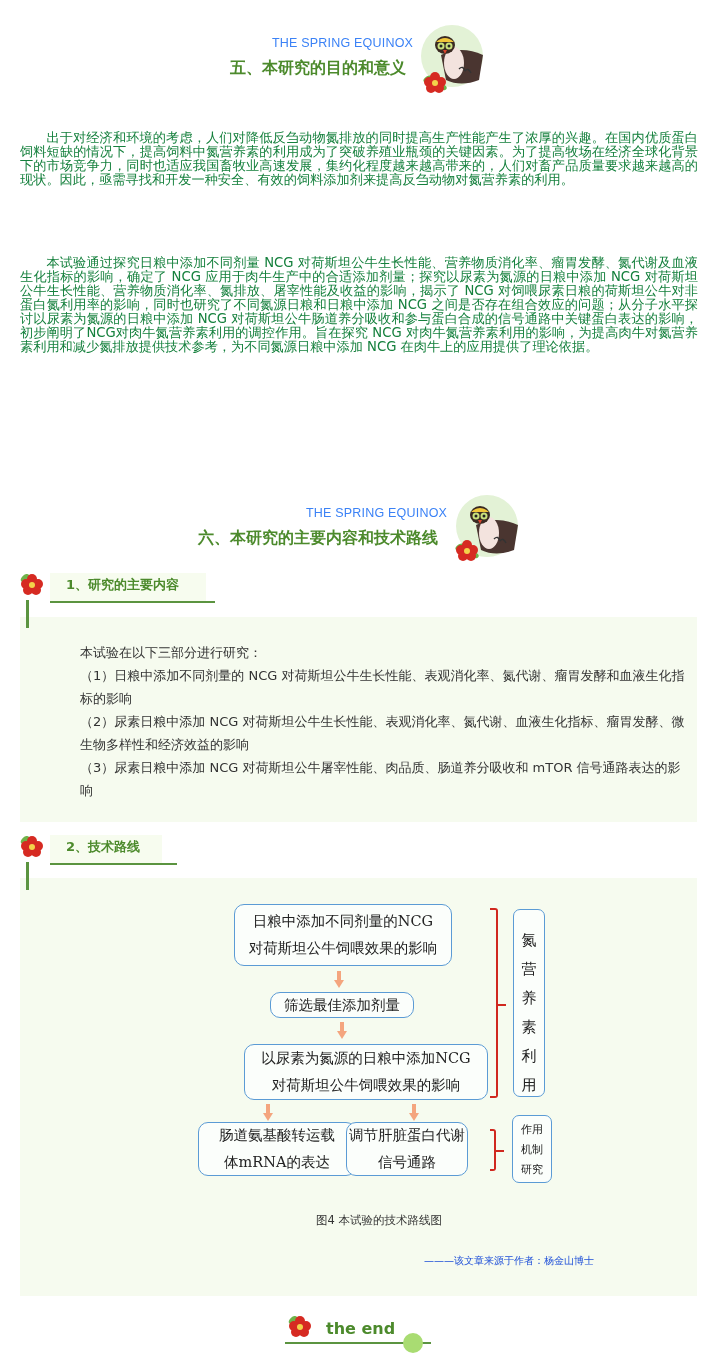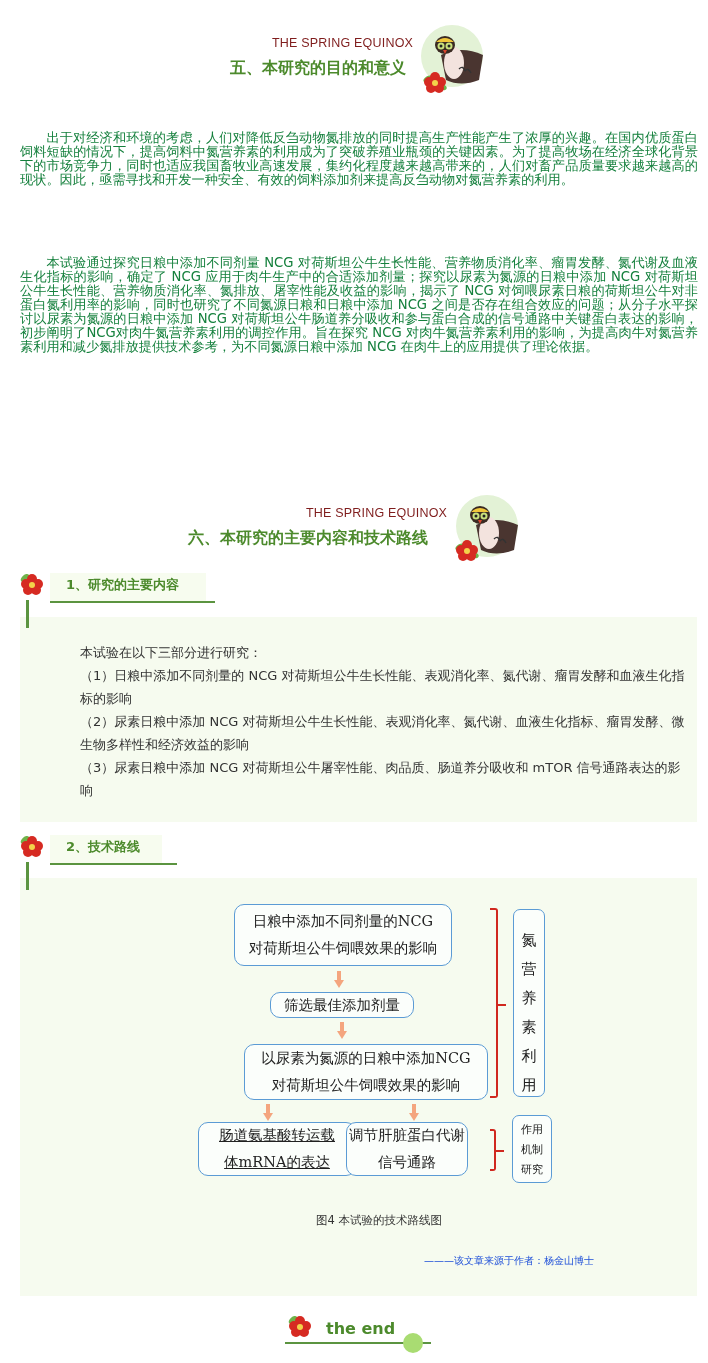--- a/index.html
+++ b/index.html
@@ -6,21 +6,21 @@
   body {
     width: 708px; height: 1363px; background: #ffffff;
     font-family: "DejaVu Sans", "Liberation Sans", sans-serif;
     color: #333333; position: relative; overflow: hidden;
   }
   .abs { position: absolute; }
 
   
   .sec-head { position: absolute; left: 0; width: 708px; height: 80px; }
   .sec-head .en {
-    position: absolute; color: #7f1d1d; font-size: 12.5px; letter-spacing: 0.2px;
+    position: absolute; color: #3b82f6; font-size: 12.5px; letter-spacing: 0.2px;
     font-family: "Liberation Sans", sans-serif; white-space: nowrap;
   }
   .sec-head .cn {
     position: absolute; color: #4c8a2c; font-size: 16px; font-weight: bold;
     white-space: nowrap;
   }
   .bird {
     position: absolute; width: 62px; height: 62px; border-radius: 50%;
     background: #e3f2d6; overflow: visible;
   }
@@ -103,21 +103,21 @@
         <circle cx="12" cy="13" r="3" fill="#f3d34a"></circle>
     </svg>
   </div>
 </div>
 
 <p class="para" style="top:131px;">出于对经济和环境的考虑，人们对降低反刍动物氮排放的同时提高生产性能产生了浓厚的兴趣。在国内优质蛋白饲料短缺的情况下，提高饲料中氮营养素的利用成为了突破养殖业瓶颈的关键因素。为了提高牧场在经济全球化背景下的市场竞争力，同时也适应我国畜牧业高速发展，集约化程度越来越高带来的，人们对畜产品质量要求越来越高的现状。因此，亟需寻找和开发一种安全、有效的饲料添加剂来提高反刍动物对氮营养素的利用。</p>
 <p class="para" style="top:256px;">本试验通过探究日粮中添加不同剂量 NCG 对荷斯坦公牛生长性能、营养物质消化率、瘤胃发酵、氮代谢及血液生化指标的影响，确定了 NCG 应用于肉牛生产中的合适添加剂量；探究以尿素为氮源的日粮中添加 NCG 对荷斯坦公牛生长性能、营养物质消化率、氮排放、屠宰性能及收益的影响，揭示了 NCG 对饲喂尿素日粮的荷斯坦公牛对非蛋白氮利用率的影响，同时也研究了不同氮源日粮和日粮中添加 NCG 之间是否存在组合效应的问题；从分子水平探讨以尿素为氮源的日粮中添加 NCG 对荷斯坦公牛肠道养分吸收和参与蛋白合成的信号通路中关键蛋白表达的影响，初步阐明了NCG对肉牛氮营养素利用的调控作用。旨在探究 NCG 对肉牛氮营养素利用的影响，为提高肉牛对氮营养素利用和减少氮排放提供技术参考，为不同氮源日粮中添加 NCG 在肉牛上的应用提供了理论依据。</p>
 
 <div class="sec-head" style="top:494px;">
   <div class="en" style="left:306px; top:12px;">THE SPRING EQUINOX</div>
-  <div class="cn" style="left:188px; top:34px;text-align:right;">六、本研究的主要内容和技术路线</div>
+  <div class="cn" style="left:198px; top:34px;text-align:right;">六、本研究的主要内容和技术路线</div>
   <div class="bird" style="left:456px; top:1px;">
     <svg width="62" height="62" viewBox="0 0 62 62">
       <path d="M20 30 Q40 20 62 30 L58 55 Q40 62 25 55 Z" fill="#4a3530"></path>
       <ellipse cx="33" cy="38" rx="10" ry="16" fill="#f3e3de"></ellipse>
       <ellipse cx="24" cy="20" rx="10" ry="9" fill="#3a2a22"></ellipse>
       <path d="M15 17 Q24 9 33 17" fill="#f0c63a"></path>
       <circle cx="20" cy="21" r="3.5" fill="#c9e07c"></circle>
         <circle cx="20" cy="21" r="1.5" fill="#222"></circle>
       <circle cx="28" cy="21" r="3.5" fill="#c9e07c"></circle>
         <circle cx="28" cy="21" r="1.5" fill="#222"></circle>
@@ -205,21 +205,21 @@
     <div>对荷斯坦公牛饲喂效果的影响</div>
   </div>
   <div class="arrow" style="left:263px; top:1104px;">
       <div class="shaft"></div>
       <div class="head"></div>
     </div>
   <div class="arrow" style="left:409px; top:1104px;">
       <div class="shaft"></div>
       <div class="head"></div>
     </div>
-  <div class="fbox" style="left:198px; top:1122px; width:158px; height:54px;text-decoration:underline;">
+  <div class="fbox" style="left:198px; top:1122px; width:158px; height:54px;">
     <div>肠道氨基酸转运载</div>
     <div>体mRNA的表达</div>
   </div>
   <div class="fbox" style="left:346px; top:1122px; width:122px; height:54px;">
     <div>调节肝脏蛋白代谢</div>
     <div>信号通路</div>
   </div>
 
   <div class="brace" style="left:490px; top:908px; width:8px; height:190px;">
     <div class="tick" style="top:94px;"></div>

